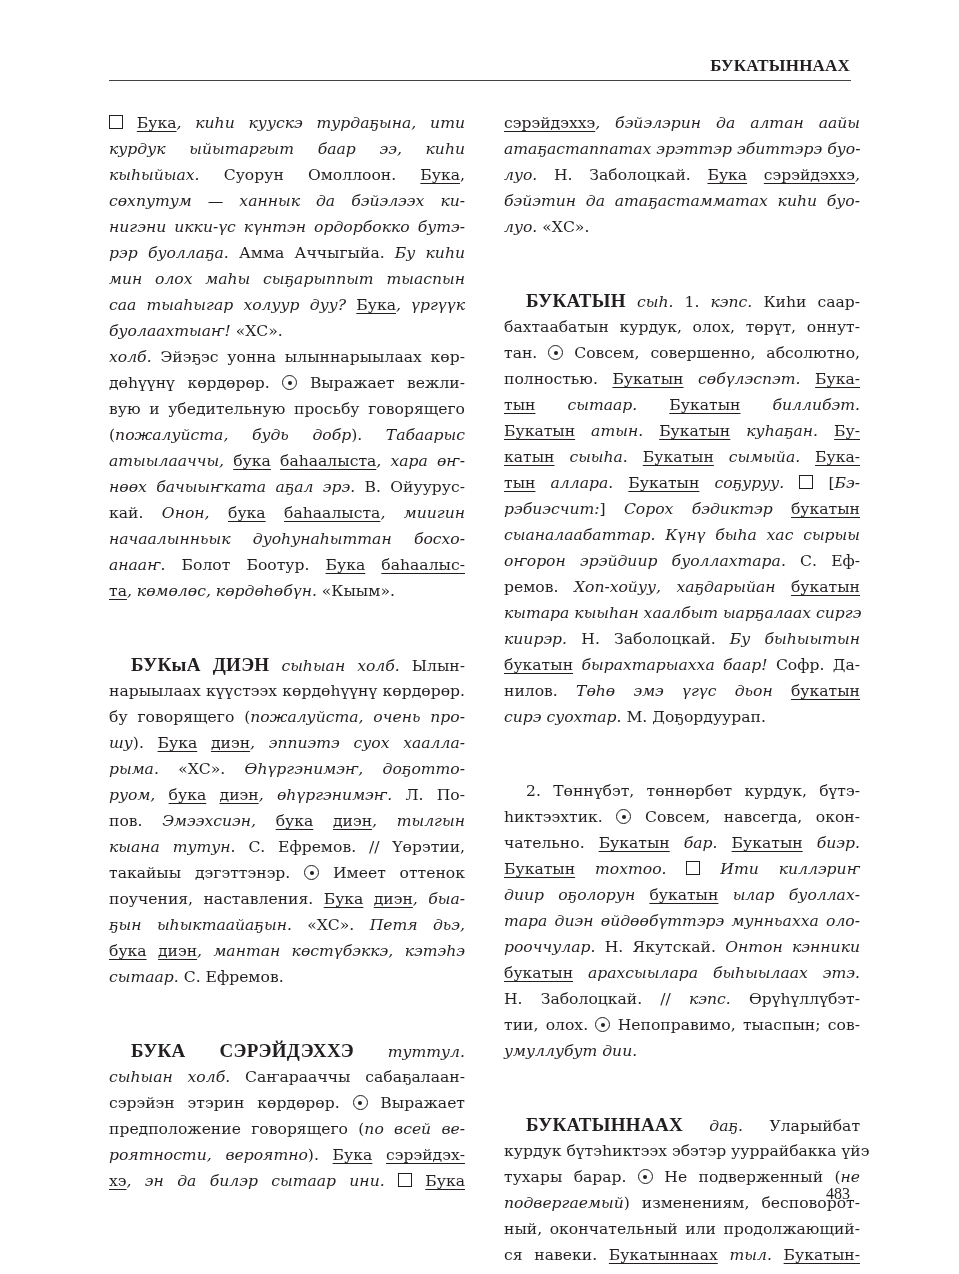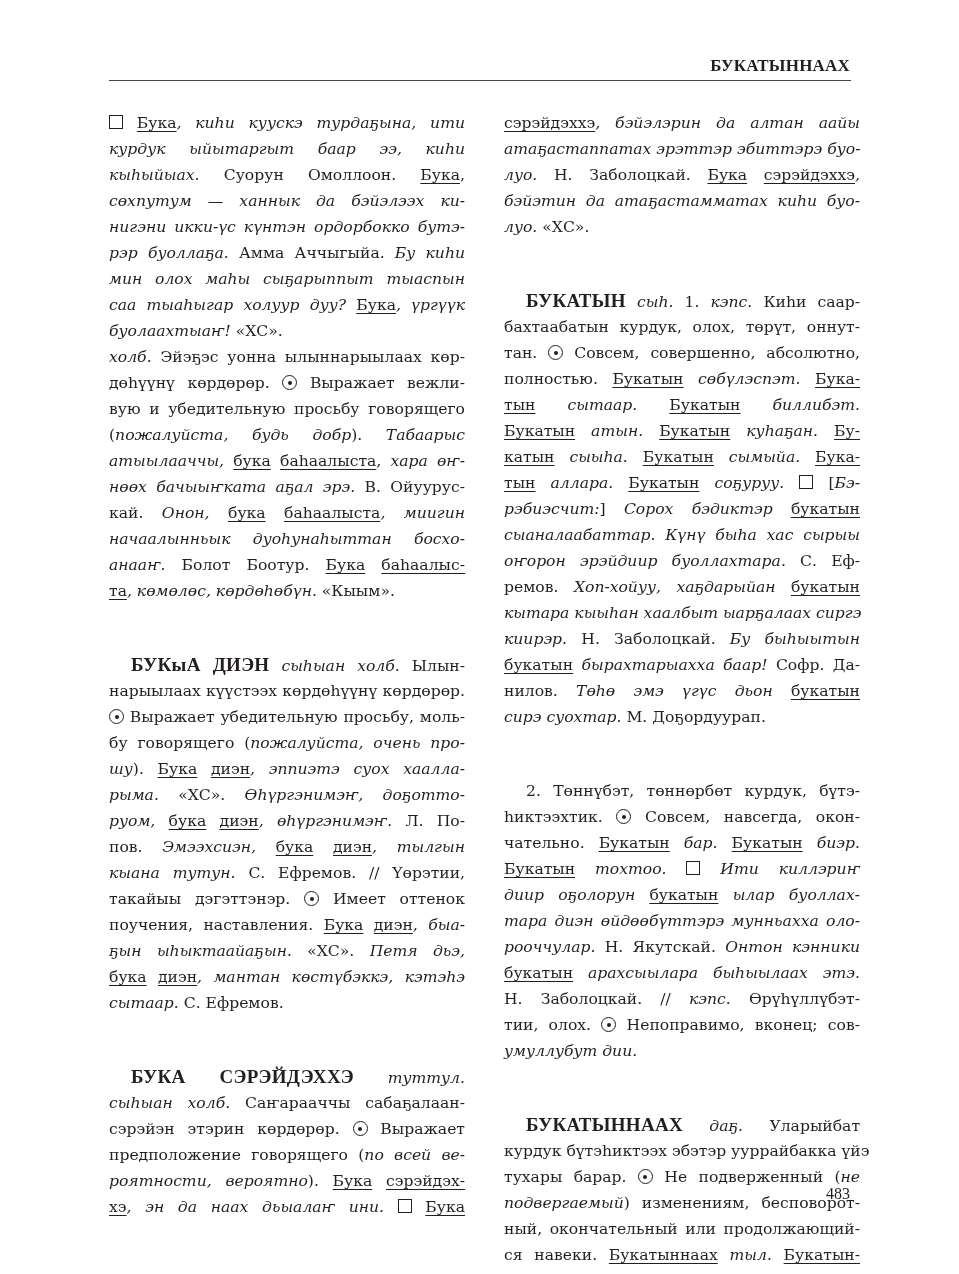--- a/index.html
+++ b/index.html
@@ -45,38 +45,37 @@
     <div class="line"><span>вую и убедительную просьбу говорящего</span></div>
     <div class="line"><span>(</span><span class="i">пожалуйста, будь добр</span><span>). </span><span class="i">Табаарыс</span></div>
     <div class="line"><span class="i">атыылааччы, </span><span class="u">бука</span><span class="i"> </span><span class="u">баhаалыста</span><span class="i">, хара өҥ-</span></div>
     <div class="line"><span class="i">нөөх бачыыҥката аҕал эрэ.</span><span> В. Ойуурус-</span></div>
     <div class="line"><span>кай. </span><span class="i">Онон, </span><span class="u">бука</span><span class="i"> </span><span class="u">баhаалыста</span><span class="i">, миигин</span></div>
     <div class="line"><span class="i">начаалынньык дуоhунаhыттан босхо-</span></div>
     <div class="line"><span class="i">анааҥ.</span><span> Болот Боотур. </span><span class="u">Бука</span><span class="i"> </span><span class="u">баhаалыс-</span></div>
     <div class="line last"><span class="u">та</span><span class="i">, көмөлөс, көрдөhөбүн.</span><span> «Кыым».</span></div>
     <div class="line indent"><span class="b">БУКыА ДИЭН</span><span class="i"> сыhыан холб.</span><span> Ылын-</span></div>
     <div class="line"><span>нарыылаах күүстээх көрдөhүүнү көрдөрөр.</span></div>
-    <div class="line"><span class="dot"></span><span> Выражает убедительную просьбу, моль-</span></div>
     <div class="line"><span>бу говорящего (</span><span class="i">пожалуйста, очень про-</span></div>
     <div class="line"><span class="i">шу</span><span>). </span><span class="u">Бука</span><span class="i"> </span><span class="u">диэн</span><span class="i">, эппиэтэ суох хаалла-</span></div>
     <div class="line"><span class="i">рыма.</span><span> «ХС». </span><span class="i">Өhүргэнимэҥ, доҕотто-</span></div>
     <div class="line"><span class="i">руом, </span><span class="u">бука</span><span class="i"> </span><span class="u">диэн</span><span class="i">, өhүргэнимэҥ.</span><span> Л. По-</span></div>
     <div class="line"><span>пов. </span><span class="i">Эмээхсиэн, </span><span class="u">бука</span><span class="i"> </span><span class="u">диэн</span><span class="i">, тылгын</span></div>
     <div class="line"><span class="i">кыана тутун.</span><span> С. Ефремов. // Үөрэтии,</span></div>
     <div class="line"><span>такайыы дэгэттэнэр. </span><span class="dot"></span><span> Имеет оттенок</span></div>
     <div class="line"><span>поучения, наставления. </span><span class="u">Бука</span><span class="i"> </span><span class="u">диэн</span><span class="i">, быа-</span></div>
     <div class="line"><span class="i">ҕын ыhыктаайаҕын.</span><span> «ХС». </span><span class="i">Петя дьэ,</span></div>
     <div class="line"><span class="u">бука</span><span class="i"> </span><span class="u">диэн</span><span class="i">, мантан көстүбэккэ, кэтэhэ</span></div>
     <div class="line last"><span class="i">сытаар.</span><span>  С. Ефремов.</span></div>
     <div class="line indent"><span class="b">БУКА СЭРЭЙДЭХХЭ</span><span class="i"> туттул.</span></div>
     <div class="line"><span class="i">сыhыан холб.</span><span> Саҥарааччы сабаҕалаан-</span></div>
     <div class="line"><span>сэрэйэн этэрин көрдөрөр. </span><span class="dot"></span><span> Выражает</span></div>
     <div class="line"><span>предположение говорящего (</span><span class="i">по всей ве-</span></div>
     <div class="line"><span class="i">роятности, вероятно</span><span>). </span><span class="u">Бука</span><span class="i"> </span><span class="u">сэрэйдэх-</span></div>
-    <div class="line"><span class="u">хэ</span><span class="i">, эн да наах дьыалаҥ ини. </span><span class="box"></span><span> </span><span class="u">Бука</span></div>
+    <div class="line"><span class="u">хэ</span><span class="i">, эн да билэр сытаар ини. </span><span class="box"></span><span> </span><span class="u">Бука</span></div>
   </div>
 <div class="col right">
     <div class="line"><span class="u">сэрэйдэххэ</span><span class="i">, бэйэлэрин да алтан аайы</span></div>
     <div class="line"><span class="i">атаҕастаппатах эрэттэр эбиттэрэ буо-</span></div>
     <div class="line"><span class="i">луо.</span><span>  Н. Заболоцкай.  </span><span class="u">Бука</span><span class="i"> </span><span class="u">сэрэйдэххэ</span><span class="i">,</span></div>
     <div class="line"><span class="i">бэйэтин да атаҕастамматах киhи буо-</span></div>
     <div class="line last"><span class="i">луо.</span><span>  «ХС».</span></div>
     <div class="line indent"><span class="b">БУКАТЫН</span><span class="i"> сыh.</span><span> 1. </span><span class="i">кэпс.</span><span> Киhи саар-</span></div>
     <div class="line"><span>бахтаабатын курдук, олох, төрүт, оннут-</span></div>
     <div class="line"><span>тан. </span><span class="dot"></span><span> Совсем, совершенно, абсолютно,</span></div>
@@ -96,21 +95,21 @@
     <div class="line last"><span class="i">сирэ суохтар.</span><span>  М. Доҕордуурап.</span></div>
     <div class="line indent"><span>2. Төннүбэт, төннөрбөт курдук, бүтэ-</span></div>
     <div class="line"><span>hиктээхтик. </span><span class="dot"></span><span> Совсем, навсегда, окон-</span></div>
     <div class="line"><span>чательно. </span><span class="u">Букатын</span><span class="i"> бар. </span><span class="u">Букатын</span><span class="i"> биэр.</span></div>
     <div class="line"><span class="u">Букатын</span><span class="i">  тохтоо. </span><span class="box"></span><span class="i"> Ити киллэриҥ</span></div>
     <div class="line"><span class="i">диир оҕолорун </span><span class="u">букатын</span><span class="i"> ылар буоллах-</span></div>
     <div class="line"><span class="i">тара диэн өйдөөбүттэрэ мунньахха оло-</span></div>
     <div class="line"><span class="i">рооччулар.</span><span> Н. Якутскай. </span><span class="i">Онтон кэнники</span></div>
     <div class="line"><span class="u">букатын</span><span class="i"> арахсыылара быhыылаах этэ.</span></div>
     <div class="line"><span>Н. Заболоцкай.  // </span><span class="i">кэпс.</span><span>  Өрүhүллүбэт-</span></div>
-    <div class="line"><span>тии, олох. </span><span class="dot"></span><span> Непоправимо, вконец; сов-</span></div>
+    <div class="line"><span>тии, олох. </span><span class="dot"></span><span> Непоправимо, тыаспын; сов-</span></div>
     <div class="line last"><span class="i">умуллубут дии.</span></div>
     <div class="line indent"><span class="b">БУКАТЫННААХ</span><span class="i"> даҕ.</span><span> Уларыйбат</span></div>
     <div class="line"><span>курдук бүтэhиктээх эбэтэр ууррайбакка үйэ</span></div>
     <div class="line"><span>тухары барар. </span><span class="dot"></span><span> Не подверженный (</span><span class="i">не</span></div>
     <div class="line"><span class="i">подвергаемый</span><span>) изменениям, бесповорот-</span></div>
     <div class="line"><span>ный, окончательный или продолжающий-</span></div>
     <div class="line"><span>ся навеки. </span><span class="u">Букатыннаах</span><span class="i"> тыл. </span><span class="u">Букатын-</span></div>
     <div class="line"><span class="u">наах</span><span class="i"> быhаарыы. </span><span class="u">Букатыннаах</span><span class="i"> кыайыы.</span></div>
   </div>
 

